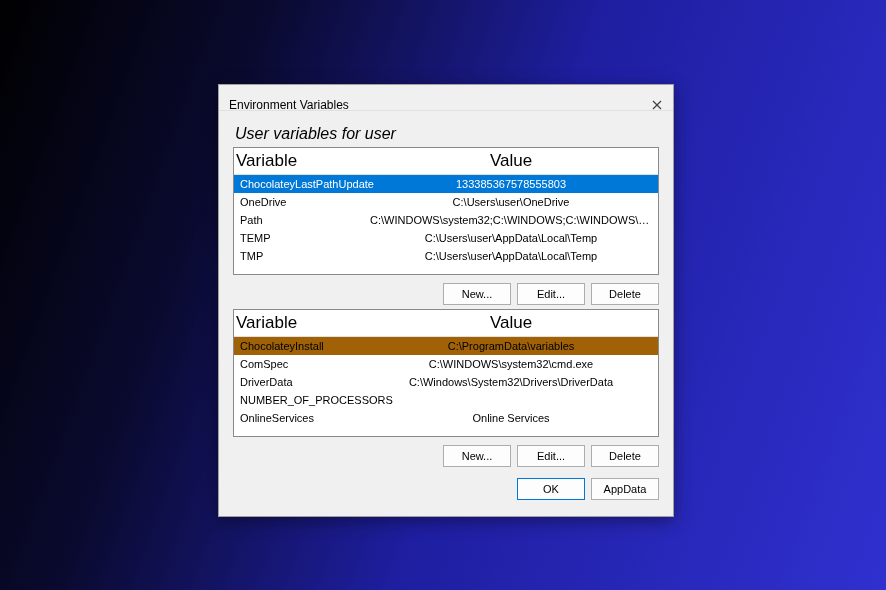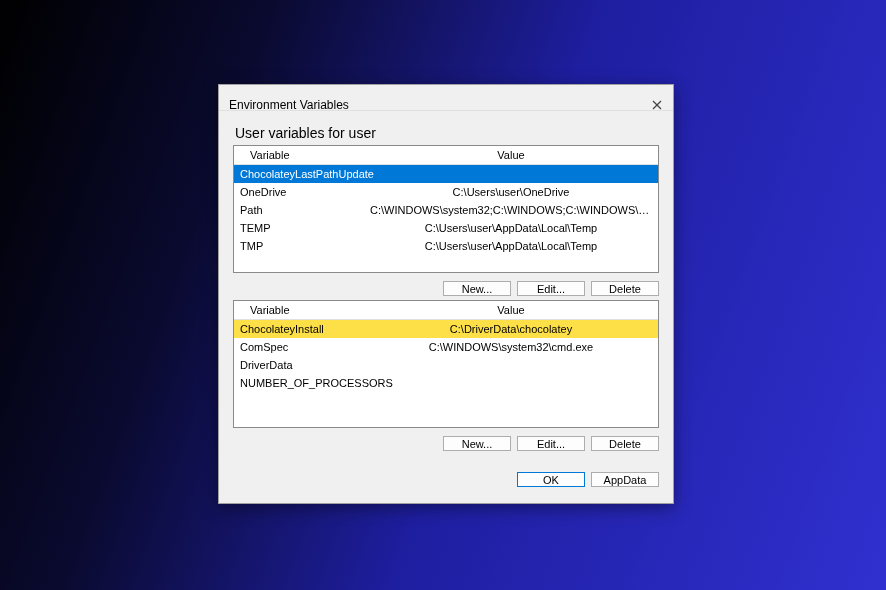--- a/index.html
+++ b/index.html
@@ -39,72 +39,73 @@
   height: 20px;
   display: flex;
   align-items: center;
   justify-content: center;
   cursor: pointer;
   font-size: 14px;
   color: #444;
 }
 .content { padding: 8px 14px 12px 14px; }
 .section-label {
-  font-size: 14px;
+  font-size: 16px;
   margin: 6px 0 4px 2px;
   color: #000;
+  font-style: italic;
 }
 .list-box {
   background: #fff;
   border: 1px solid #8a8a8a;
   height: 128px;
   overflow: hidden;
   position: relative;
 }
 .list-box.sys { height: 128px; overflow-y: auto; }
 .list-box.sys::-webkit-scrollbar { width: 6px; }
 .list-box.sys::-webkit-scrollbar-thumb { background: #c0c0c0; }
 .list-header {
   display: flex;
-  padding: 3px 16px;
+  padding: 3px 2px;
   border-bottom: 1px solid #e0e0e0;
   background: #fff;
   color: #000;
-  font-size: 11px;
+  font-size: 17px;
 }
 .col-var { width: 130px; flex-shrink: 0; }
 .col-val { flex: 1; white-space: nowrap; overflow: hidden; text-overflow: ellipsis; text-align: center; }
 .list-row {
   display: flex;
   padding: 1px 6px;
   font-size: 11px;
   cursor: default;
   line-height: 16px;
 }
 .list-row.selected {
   background: #0078d7;
   color: #fff;
 }
 .list-row.alt-selected {
-  background: #fde047;
+  background: #a16207;
 }
 .btn-row {
   display: flex;
   justify-content: flex-end;
   gap: 6px;
   margin: 8px 0 4px 0;
 }
 .btn-row.bottom {
   border-top: 1px solid transparent;
-  margin-top: 18px;
+  margin-top: 8px;
   padding-top: 2px;
 }
 button.win {
   min-width: 68px;
-  height: 15px;
+  height: 22px;
   padding: 0 10px;
   background: #fdfdfd;
   border: 1px solid #adadad;
   font-size: 11px;
   font-family: inherit;
   cursor: pointer;
 }
 button.win.primary { border-color: #0078d7; }
 </style>
 </head>
@@ -125,20 +126,21 @@
 
     <div class="section-label">User variables for user</div>
     <div class="list-box">
       <div class="list-header">
         <div class="col-var">Variable</div>
         <div class="col-val">Value</div>
       </div>
       <div id="user-rows">
           <div class="list-row selected">
             <div class="col-var">ChocolateyLastPathUpdate</div>
+            <div class="col-val">133385367578555803</div>
           </div>
           <div class="list-row">
             <div class="col-var">OneDrive</div>
             <div class="col-val">C:\Users\user\OneDrive</div>
           </div>
           <div class="list-row">
             <div class="col-var">Path</div>
             <div class="col-val">C:\WINDOWS\system32;C:\WINDOWS;C:\WINDOWS\System32\Wb...</div>
           </div>
           <div class="list-row">
@@ -158,31 +160,36 @@
     </div>
 
     <div class="list-box sys">
       <div class="list-header">
         <div class="col-var">Variable</div>
         <div class="col-val">Value</div>
       </div>
       <div id="sys-rows">
           <div class="list-row alt-selected">
             <div class="col-var">ChocolateyInstall</div>
-            <div class="col-val">C:\DriverData\chocolatey</div>
+            <div class="col-val">C:\ProgramData\variables</div>
           </div>
           <div class="list-row">
             <div class="col-var">ComSpec</div>
             <div class="col-val">C:\WINDOWS\system32\cmd.exe</div>
           </div>
           <div class="list-row">
             <div class="col-var">DriverData</div>
+            <div class="col-val">C:\Windows\System32\Drivers\DriverData</div>
           </div>
           <div class="list-row">
             <div class="col-var">NUMBER_OF_PROCESSORS</div>
+          </div>
+          <div class="list-row">
+            <div class="col-var">OnlineServices</div>
+            <div class="col-val">Online Services</div>
           </div>
         </div>
     </div>
     <div class="btn-row">
       <button class="win">New...</button>
       <button class="win">Edit...</button>
       <button class="win">Delete</button>
     </div>
 
     <div class="btn-row bottom">

